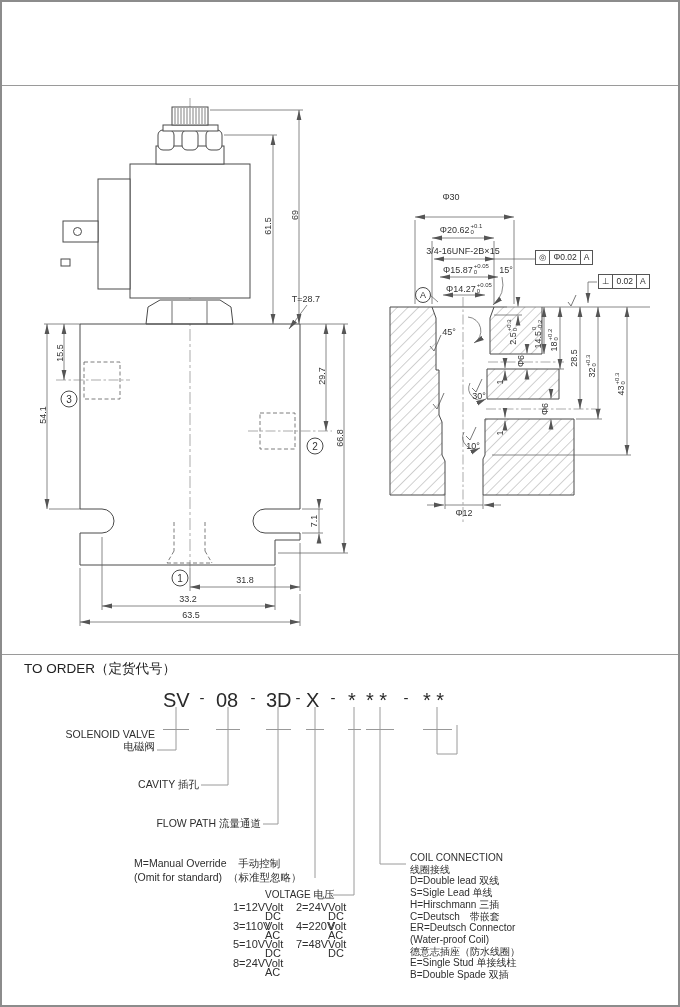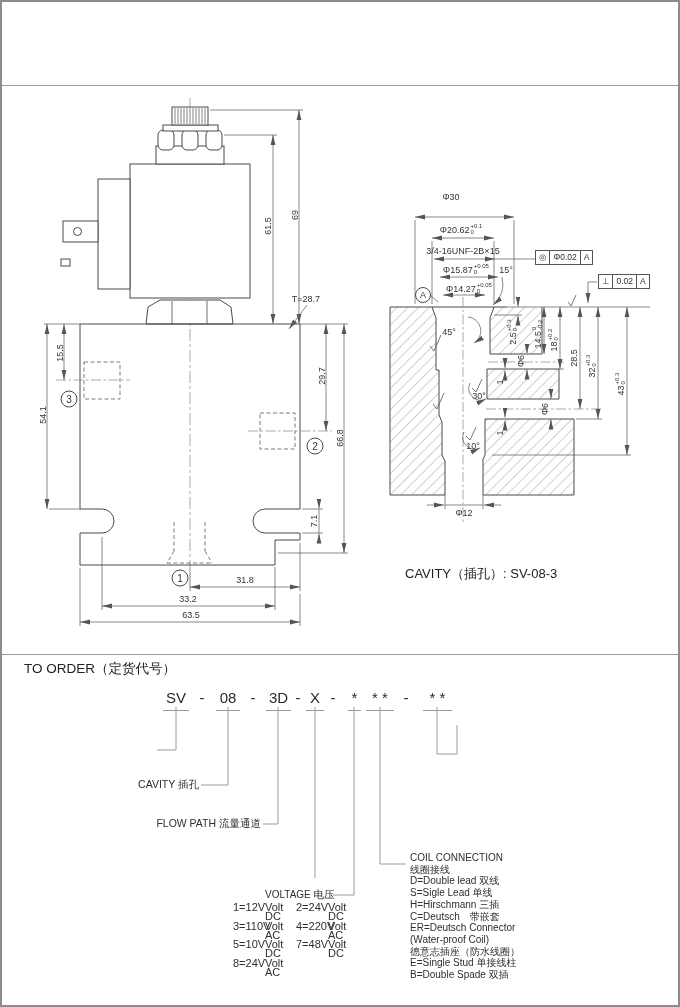--- a/index.html
+++ b/index.html
@@ -17,22 +17,22 @@
   .st{display:inline-flex;flex-direction:column;font-size:6px;line-height:5.5px;text-align:left;}
   .circ{width:15px;height:15px;border:1px solid #4a4a4a;border-radius:50%;
         display:flex;align-items:center;justify-content:center;font-size:10px;background:#fff;}
   .datum{width:14px;height:14px;border:1px solid #4a4a4a;border-radius:50%;
         display:flex;align-items:center;justify-content:center;font-size:9px;background:#fff;}
   .fcf{display:inline-flex;border:1px solid #555;background:#fff;font-size:8.5px;line-height:13px;}
   .fcf span{padding:0 3px;border-left:1px solid #555;}
   .fcf span:first-child{border-left:none;}
   .caption{position:absolute;left:403px;top:563px;font-size:13px;color:#222;}
   .order-title{position:absolute;left:22px;top:658px;font-size:13.5px;color:#222;}
-  .code-g{position:absolute;top:687px;font-size:15px;text-align:center;
-          border-bottom:1px solid #999;padding-bottom:4px;color:#2a2a2a;}
+  .code-g{position:absolute;top:687px;font-size:20px;
+          border-bottom:1px solid #999;padding-bottom:17px;color:#2a2a2a;}
   .code-d{position:absolute;font-size:15px;transform:translate(-50%,-50%);color:#2a2a2a;}
   .olbl{position:absolute;font-size:10.5px;color:#2e2e2e;white-space:nowrap;}
   .olbl .zh{font-size:10.5px;}
   .r{text-align:right;}
   .volt-grid{position:absolute;left:231px;top:901px;display:grid;
              grid-template-columns:32px 31px 32px 36px;font-size:11px;line-height:9.3px;color:#2e2e2e;}
   .tblock{position:absolute;font-size:10px;color:#2e2e2e;}
   .tblock div{white-space:nowrap;}
 </style>
 </head>
@@ -289,44 +289,51 @@
       </span>
   </div>
   <div class="lbl rot tol" style="left:618px;top:382px">
     <span>43</span>
     <span class="st">
         <span>+0.3</span>
         <span>0</span>
       </span>
   </div>
   <div class="lbl" style="left:462px;top:511px">Φ12</div>
-  <div class="caption">CAVITY（插孔）: SV-08-3</div>
 
   <div class="order-title">TO ORDER（定货代号）</div>
 
   <div class="code-g" style="left:161px;width:26px">SV</div>
   <div class="code-d" style="left:200px;top:695px">-</div>
   <div class="code-g" style="left:214px;width:24px">08</div>
   <div class="code-d" style="left:251px;top:695px">-</div>
   <div class="code-g" style="left:264px;width:25px">3D</div>
   <div class="code-d" style="left:296px;top:695px">-</div>
   <div class="code-g" style="left:304px;width:18px">X</div>
   <div class="code-d" style="left:331px;top:695px">-</div>
   <div class="code-g" style="left:346px;width:13px">*</div>
   <div class="code-g" style="left:364px;width:28px">* *</div>
   <div class="code-d" style="left:404px;top:695px">-</div>
   <div class="code-g" style="left:421px;width:29px">* *</div>
 
+  <div class="olbl r" style="left:40px;top:726px;width:113px">
+    <div>SOLENOID VALVE</div>
+    <div class="zh">电磁阀</div>
+  </div>
   <div class="olbl r" style="left:100px;top:776px;width:97px">
     <span>CAVITY</span>
     <span class="zh">插孔</span>
   </div>
   <div class="olbl r" style="left:130px;top:815px;width:129px">
     <span>FLOW PATH</span>
     <span class="zh">流量通道</span>
+  </div>
+  <div class="olbl" style="left:132px;top:855px">
+    <div><span>M=Manual Override</span>&nbsp;&nbsp;&nbsp;&nbsp;<span class="zh">手动控制</span></div>
+    <div><span>(Omit for standard)</span>&nbsp;&nbsp;<span class="zh">（标准型忽略）</span></div>
   </div>
   <div class="olbl" style="left:263px;top:886px;font-size:10px">
     <span>VOLTAGE</span> <span class="zh">电压</span>
   </div>
   <div class="volt-grid">
     <span>1=12V</span>
     <span>Volt DC</span>
     <span>2=24V</span>
     <span>Volt DC</span>
     <span>3=110V</span>

